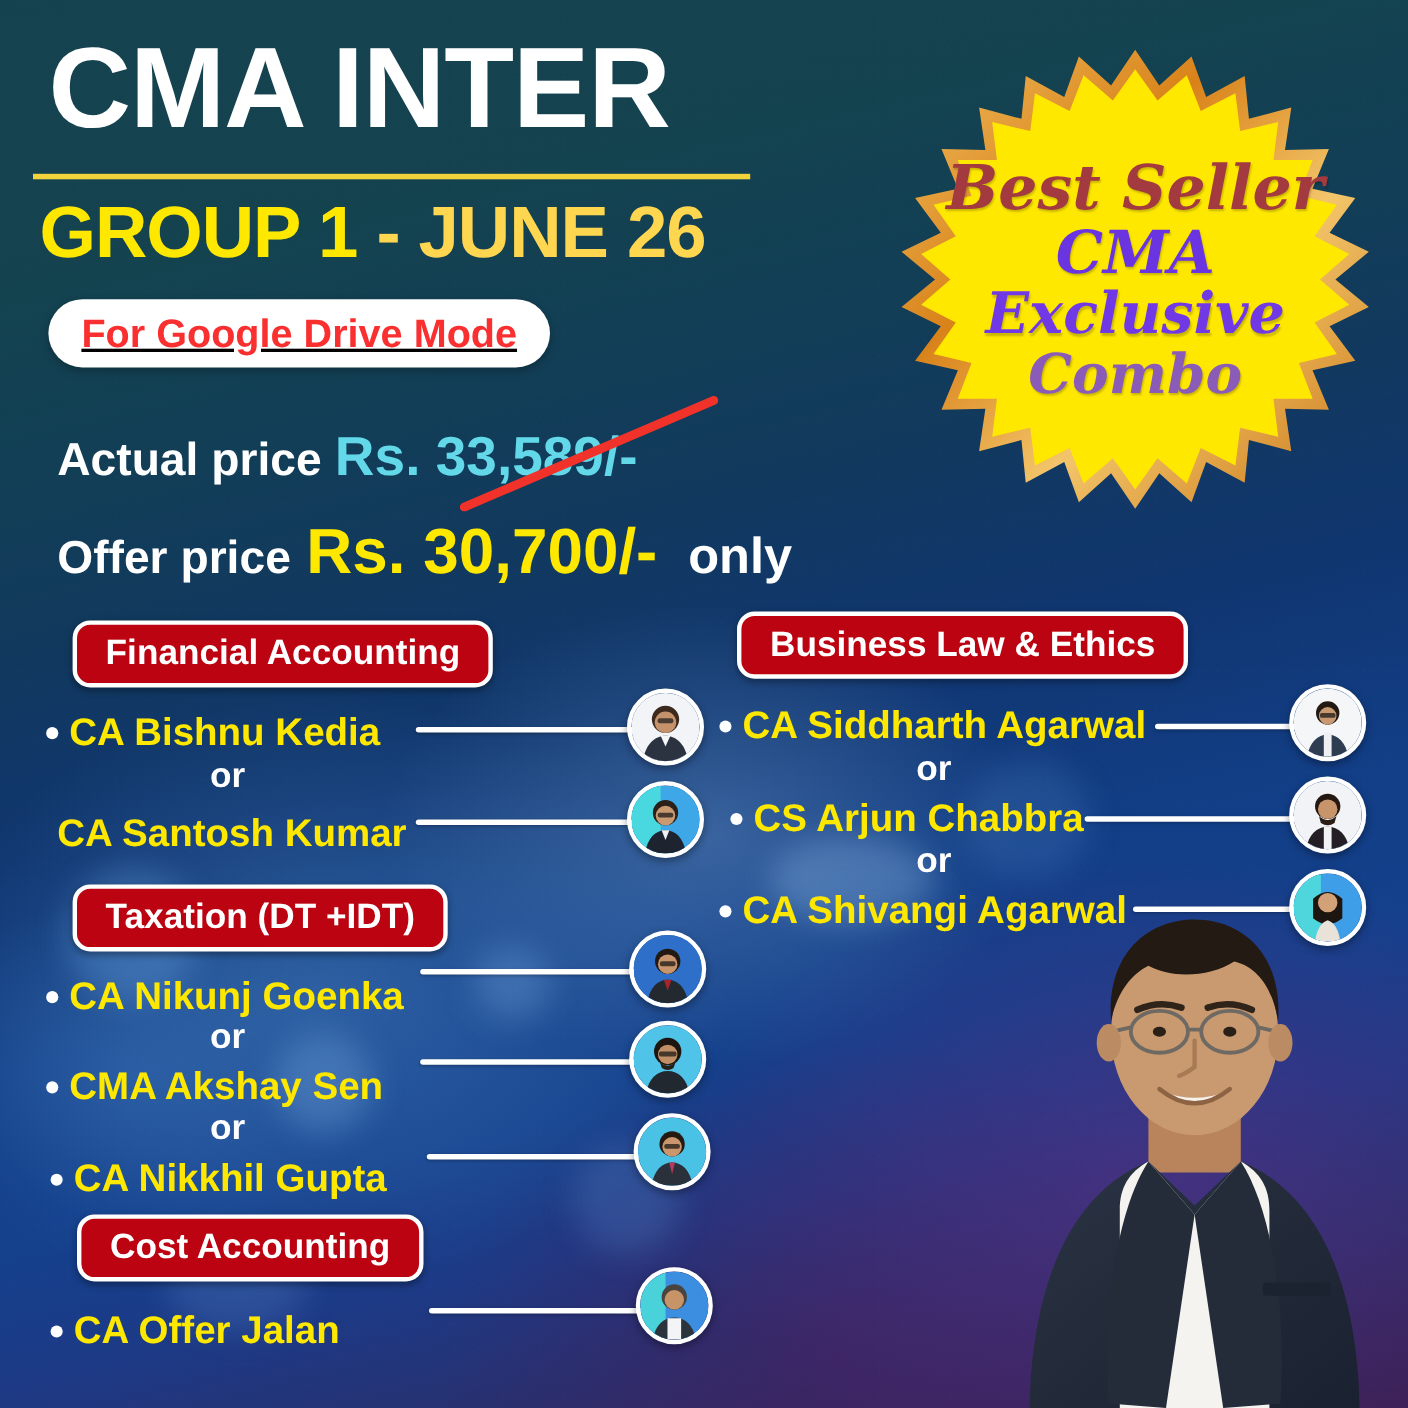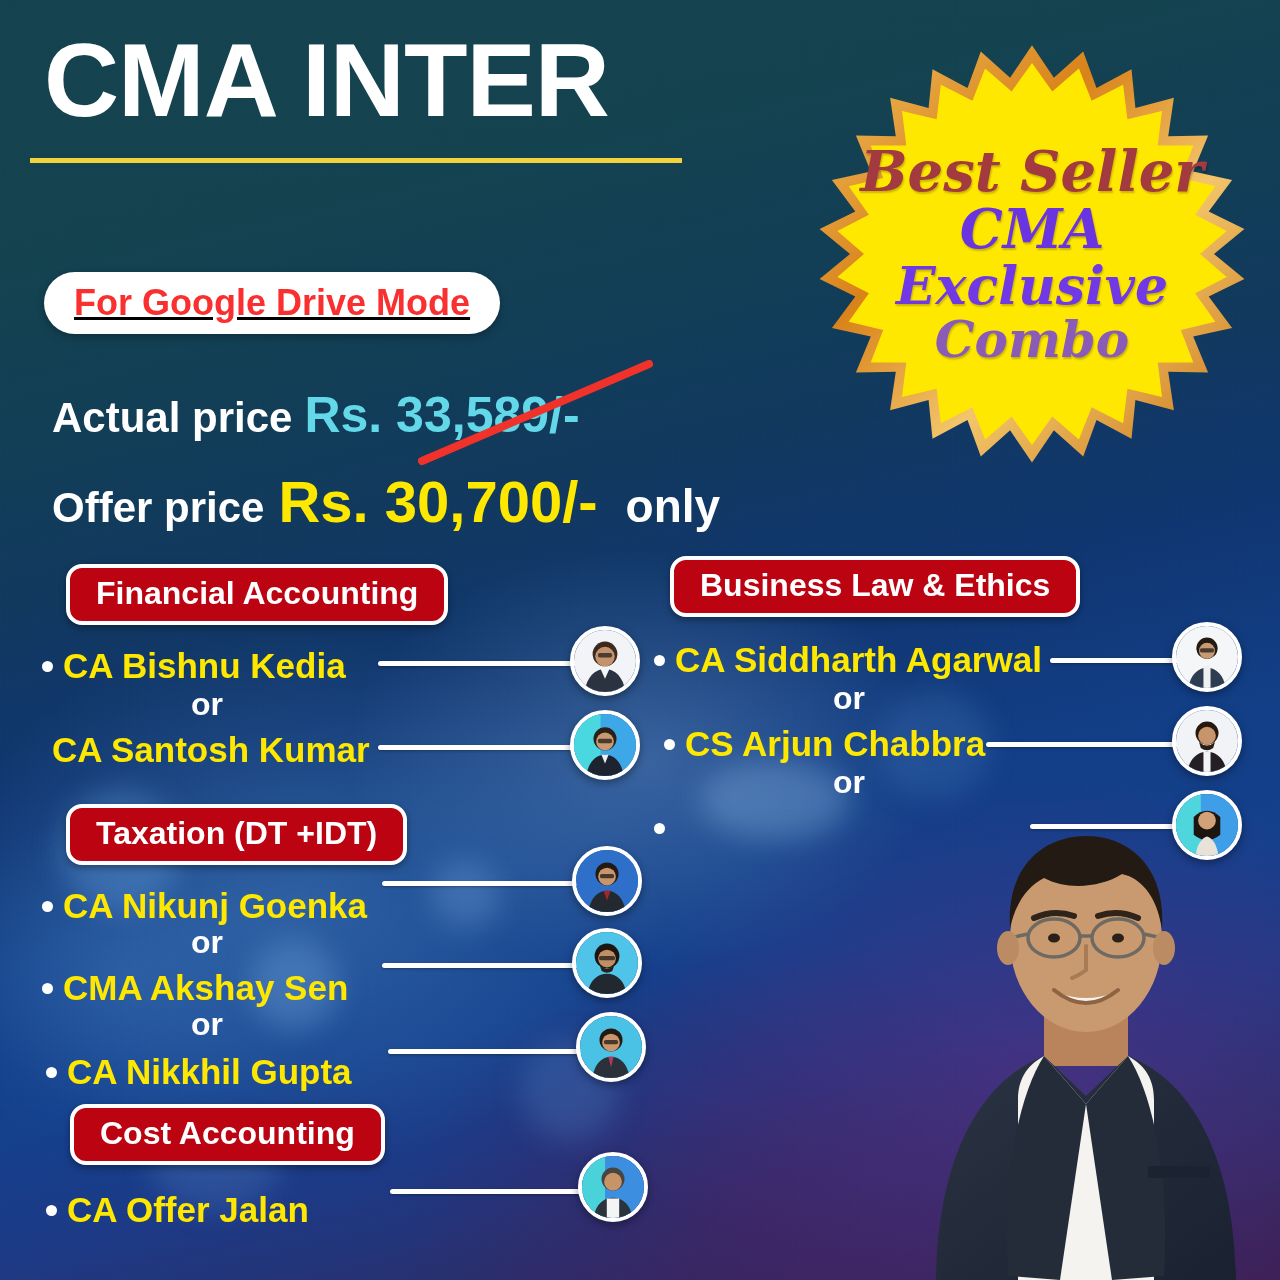--- a/index.html
+++ b/index.html
@@ -91,20 +91,23 @@
   <div class="bokeh" style="left:60px;top:790px;width:120px;height:120px;background:rgba(120,180,240,.28);"></div>
   <div class="bokeh" style="left:250px;top:940px;width:90px;height:90px;background:rgba(140,195,245,.26);"></div>
   <div class="bokeh" style="left:430px;top:860px;width:70px;height:70px;background:rgba(150,200,250,.22);"></div>
   <div class="bokeh" style="left:520px;top:1040px;width:100px;height:100px;background:rgba(110,170,230,.20);"></div>
   <div class="bokeh" style="left:700px;top:760px;width:150px;height:80px;background:rgba(175,215,250,.26);"></div>
   <div class="bokeh" style="left:150px;top:1120px;width:130px;height:90px;background:rgba(120,170,235,.18);"></div>
   <div class="bokeh" style="left:880px;top:690px;width:110px;height:110px;background:rgba(110,165,230,.16);"></div>
 
   <div class="title">CMA INTER</div>
   <div class="divider"></div>
+  <div class="subtitle">
+    <span class="sub-a">GROUP 1 </span><span class="sub-b">- JUNE 26</span>
+  </div>
 
   <div class="mode-pill">
     <span>For Google Drive Mode</span>
   </div>
 
   <div class="price-row price-actual">
     <span class="lbl">Actual price</span>
     <span class="val-old">Rs. 33,589/-</span>
   </div>
   <svg class="strike" viewBox="0 0 235 105">
@@ -145,21 +148,21 @@
     <div style="position:absolute;left:66px;top:8px;">
       <div class="subject-pill">
           <span>Financial Accounting</span>
         </div>
     </div>
     <div class="fac-row" style="position:absolute;left:42px;top:82px;">
       <div class="bullet"></div>
       <div class="fac-name">CA Bishnu Kedia</div>
     </div>
     <div class="orline" style="position:absolute;left:42px;top:128px;width:330px;">or</div>
-    <div class="fac-row" style="position:absolute;left:52px;top:166px;">
+    <div class="fac-row" style="position:absolute;left:52px;top:166px;align-items:flex-end;">
       <div class="fac-name">CA Santosh Kumar</div>
     </div>
 
     <div style="position:absolute;left:66px;top:248px;">
       <div class="subject-pill">
           <span>Taxation (DT +IDT)</span>
         </div>
     </div>
     <div class="fac-row" style="position:absolute;left:42px;top:322px;">
       <div class="bullet"></div>
@@ -198,20 +201,21 @@
       <div class="fac-name">CA Siddharth Agarwal</div>
     </div>
     <div class="orline" style="position:absolute;left:6px;top:122px;width:390px;">or</div>
     <div class="fac-row" style="position:absolute;left:16px;top:160px;">
       <div class="bullet"></div>
       <div class="fac-name">CS Arjun Chabbra</div>
     </div>
     <div class="orline" style="position:absolute;left:6px;top:206px;width:390px;">or</div>
     <div class="fac-row" style="position:absolute;left:6px;top:244px;">
       <div class="bullet"></div>
+      <div class="fac-name">CA Shivangi Agarwal</div>
     </div>
   </div>
 
   <div class="leader" style="left:378px;top:661px;width:210px;"></div>
   <div class="leader" style="left:378px;top:745px;width:210px;"></div>
   <div class="leader" style="left:382px;top:881px;width:200px;"></div>
   <div class="leader" style="left:382px;top:963px;width:200px;"></div>
   <div class="leader" style="left:388px;top:1049px;width:196px;"></div>
   <div class="leader" style="left:390px;top:1189px;width:196px;"></div>
   <div class="leader" style="left:1050px;top:658px;width:132px;"></div>

